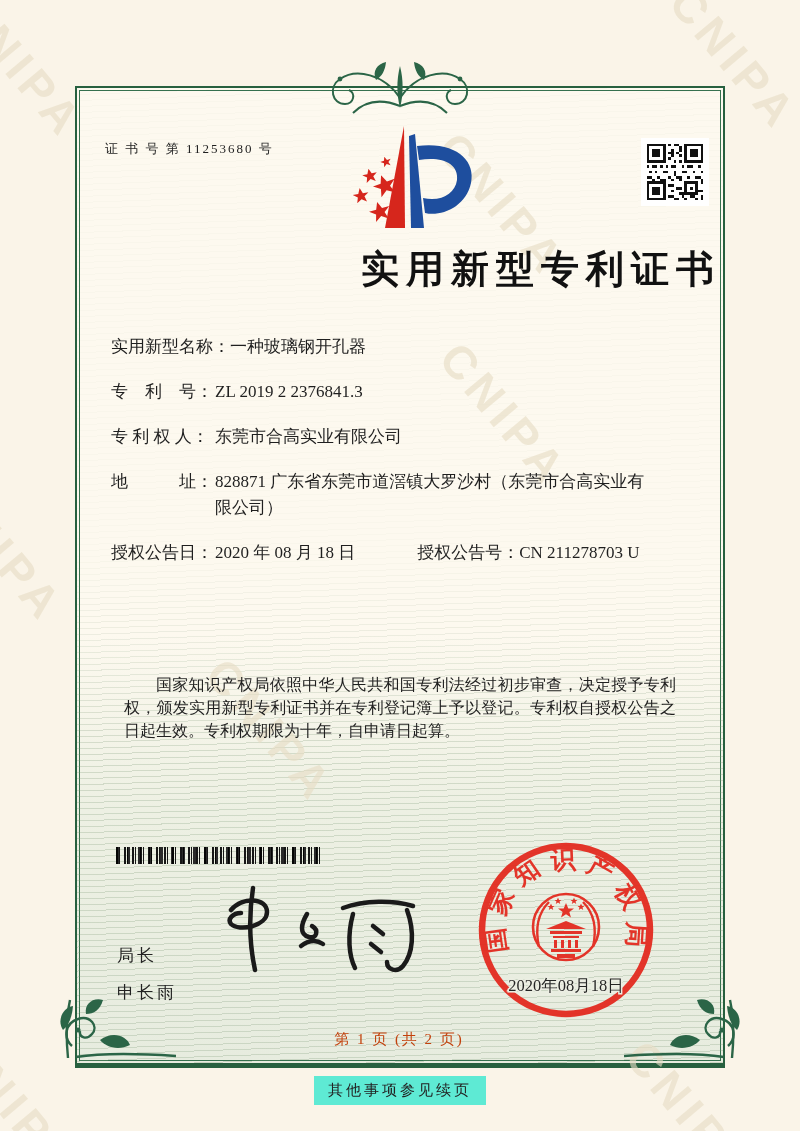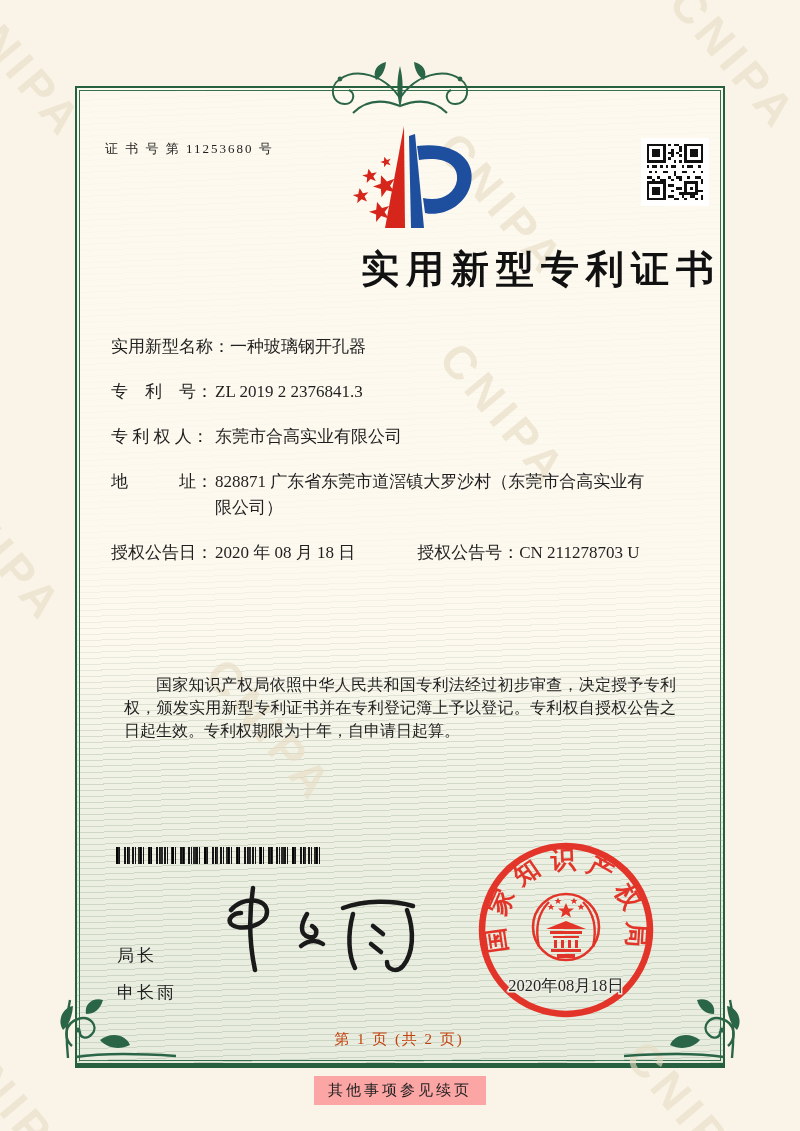--- a/index.html
+++ b/index.html
@@ -60,21 +60,21 @@
   .officer div{margin-bottom:14px;}
   .signature{position:absolute;left:138px;top:792px;}
   .seal{position:absolute;left:398px;top:751px;}
   .page-num{position:absolute;left:0;top:942px;width:100%;text-align:center;font-size:15px;letter-spacing:2px;color:#c2410c;}
   
   .orn-top{position:absolute;left:280px;top:58px;z-index:3;}
   .orn-bl{position:absolute;left:56px;top:994px;z-index:3;}
   .orn-br{position:absolute;left:624px;top:994px;z-index:3;transform:scaleX(-1);}
   
   .continuation{position:absolute;left:0;top:1076px;width:100%;text-align:center;z-index:2;}
-  .continuation span{display:inline-block;background:#fca5a5;padding:5px 14px;font-size:15px;letter-spacing:3px;color:#222;}
+  .continuation span{display:inline-block;background:#5eead4;padding:5px 14px;font-size:15px;letter-spacing:3px;color:#222;}
 </style>
 </head>
 <body>
 
 <div class="bg-frame"></div>
 
 <div class="wm-layer">
   <div class="wm" style="left:-14px;top:-16px">CNIPA</div>
   <div class="wm" style="left:700px;top:-24px">CNIPA</div>
   <div class="wm" style="left:468px;top:122px">CNIPA</div>

